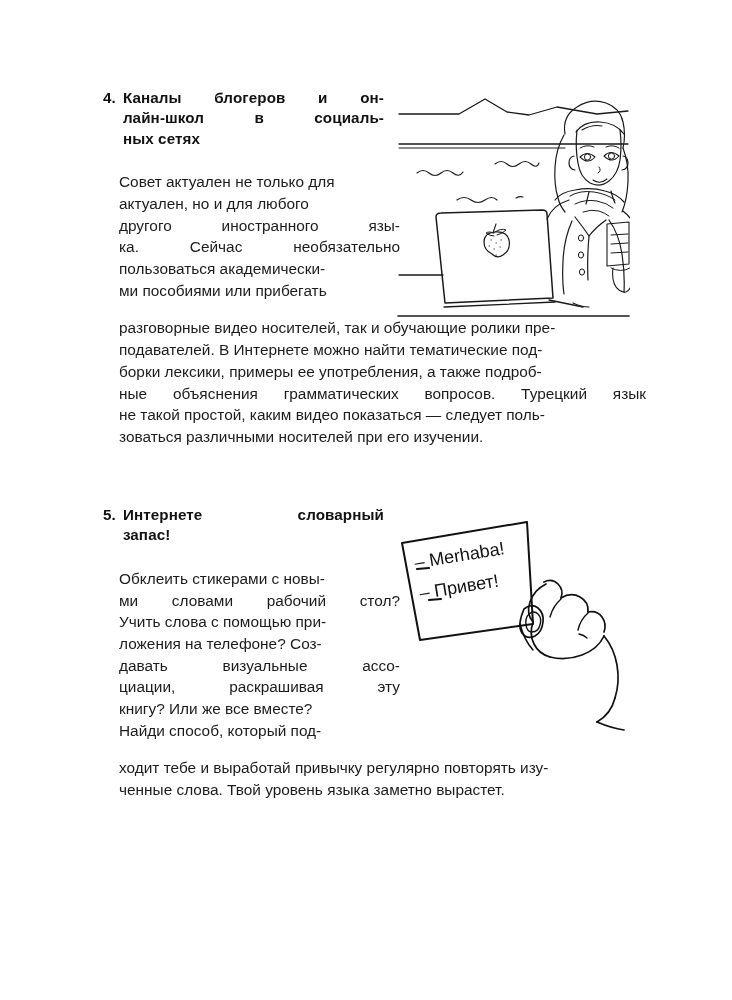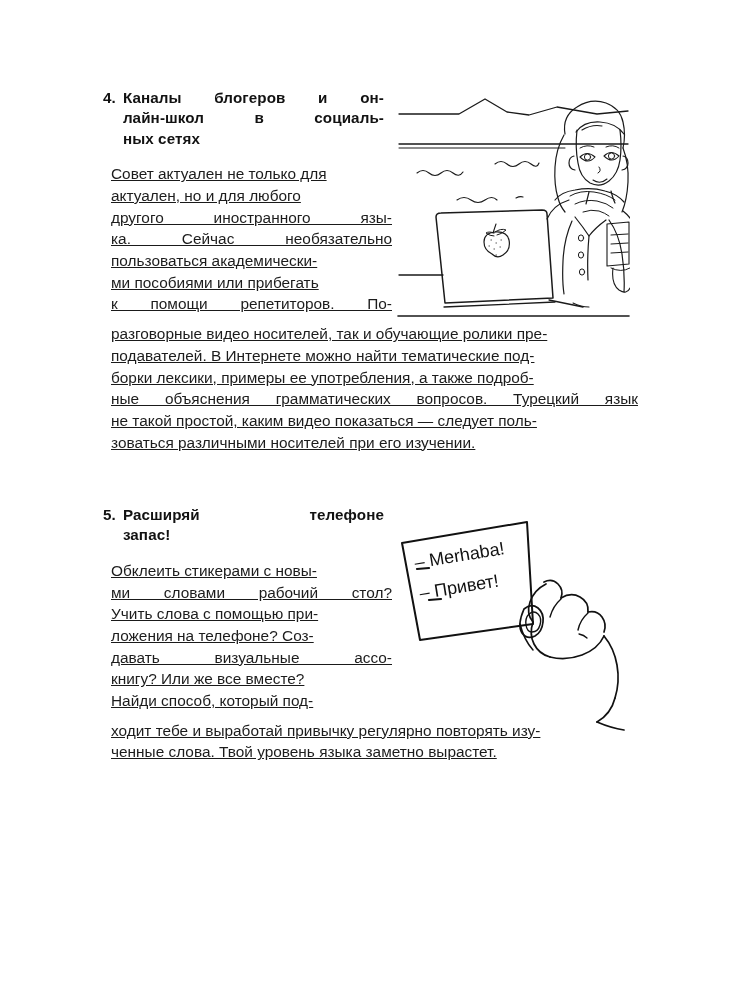--- a/index.html
+++ b/index.html
@@ -70,22 +70,21 @@
   .body-line.ragged {
     text-align-last: left;
   }
   .narrow {
     width: 281px;
   }
   .wide {
     width: 527px;
   }
   .lines-block {
-    margin: 8px;
-    text-decoration: underline;
+    margin: 16px;
   }
 
   
   .figure {
     position: absolute;
   }
   #figure-laptop {
     left: 397px;
     top: 88px;
     width: 233px;
@@ -128,51 +127,51 @@
 
     <div class="gap-5"></div>
 
     <div class="narrow lines-block">
       <div class="body-line ragged">Совет актуален не только для</div>
       <div class="body-line ragged">актуален, но и для любого</div>
       <div class="body-line">другого иностранного язы-</div>
       <div class="body-line">ка. Сейчас необязательно</div>
       <div class="body-line ragged">пользоваться академически-</div>
       <div class="body-line ragged">ми пособиями или прибегать</div>
-      <div class="body-line">к помощи репетиторов. По-</div>
     </div>
 
     <div class="wide lines-block">
       <div class="body-line ragged">разговорные видео носителей, так и обучающие ролики пре-</div>
       <div class="body-line ragged">подавателей. В Интернете можно найти тематические под-</div>
       <div class="body-line ragged">борки лексики, примеры ее употребления, а также подроб-</div>
       <div class="body-line">ные объяснения грамматических вопросов. Турецкий язык</div>
       <div class="body-line ragged">не такой простой, каким видео показаться — следует поль-</div>
       <div class="body-line ragged">зоваться различными носителей при его изучении.</div>
     </div>
   </div>
 
   <div class="sec5">
 
     <div class="heading-wrap">
       <span class="section-heading heading-num">5.</span>
       <span class="heading-body">
-        <span class="section-heading heading-line">Расширяй телефоне</span>
+        <span class="section-heading heading-line">Интернете словарный</span>
         <span class="section-heading heading-line last">запас!</span>
       </span>
     </div>
 
     <div class="gap-5"></div>
 
     <div class="narrow lines-block">
       <div class="body-line ragged">Обклеить стикерами с новы-</div>
       <div class="body-line">ми словами рабочий стол?</div>
       <div class="body-line ragged">Учить слова с помощью при-</div>
       <div class="body-line ragged">ложения на телефоне? Соз-</div>
       <div class="body-line">давать визуальные ассо-</div>
+      <div class="body-line">циации, раскрашивая эту</div>
       <div class="body-line ragged">книгу? Или же все вместе?</div>
       <div class="body-line ragged">Найди способ, который под-</div>
     </div>
 
     <div class="wide lines-block">
       <div class="body-line ragged">ходит тебе и выработай привычку регулярно повторять изу-</div>
       <div class="body-line ragged">ченные слова. Твой уровень языка заметно вырастет.</div>
     </div>
   </div>
 

